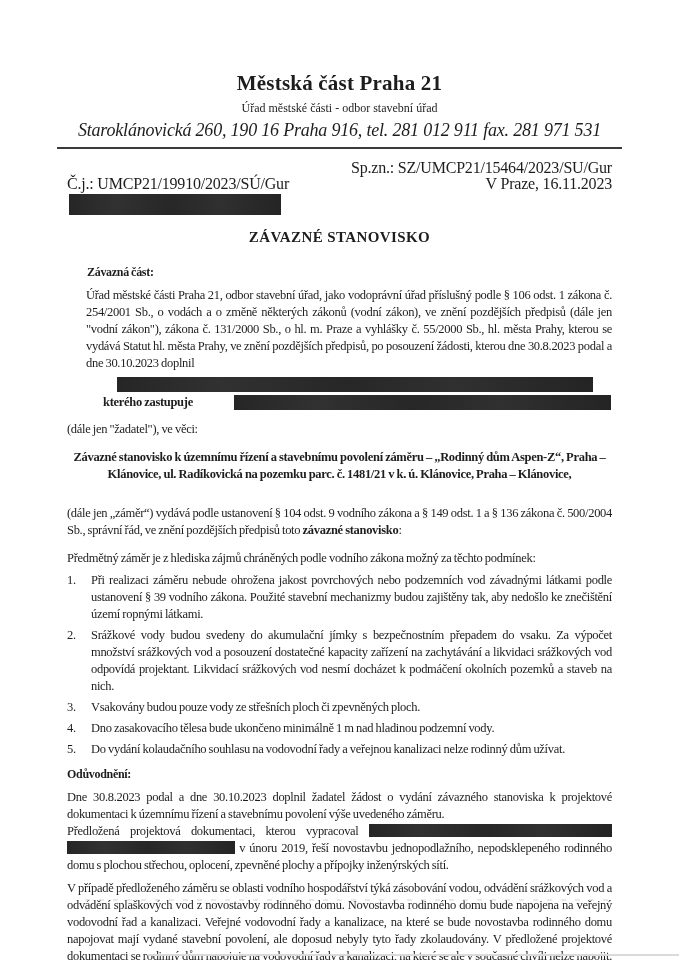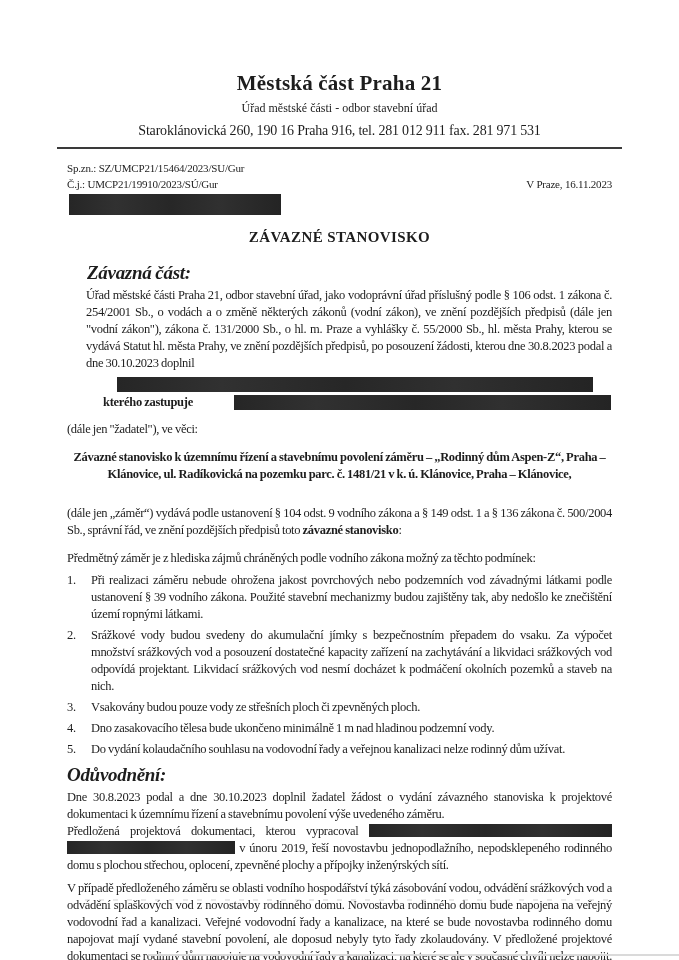--- a/index.html
+++ b/index.html
@@ -17,40 +17,40 @@
     background:var(--color-paper);
     color:var(--color-ink);
     font-family:"Liberation Serif","DejaVu Serif",serif;
     overflow:hidden;
     padding:70px 67px 0 67px;
   }
   
   .letterhead{text-align:center;}
   .org-name{font-size:21px;font-weight:bold;line-height:26px;letter-spacing:.2px;}
   .org-dept{font-size:12px;line-height:25px;}
-  .org-address{font-size:14px;line-height:19px;letter-spacing:-.2px;}
+  .org-address{font-size:18px;line-height:19px;letter-spacing:-.2px;font-style:italic;}
   .letterhead-rule{
     border:0;border-top:2px solid var(--color-rule);
     margin:7px -10px 0 -10px;
   }
   
-  .ref-block{margin-top:11px;font-size:11px;letter-spacing:-.2px;}
+  .ref-block{margin-top:11px;font-size:16px;letter-spacing:-.2px;text-align:right;}
   .ref-line{line-height:16px;}
   .ref-row{display:flex;justify-content:space-between;line-height:16px;}
   .redact{background:linear-gradient(90deg,#262626,#313131 22%,#272727 48%,#303030 71%,#242424);}
   .redact-ref{width:212px;height:21px;margin-top:2px;margin-left:2px;}
   
   .doc-title{
     text-align:center;font-size:15px;font-weight:bold;
     letter-spacing:.4px;margin-top:13px;line-height:18px;
   }
   
   .body-text{font-size:12.5px;line-height:17px;letter-spacing:-.3px;word-spacing:-.5px;}
   .just{text-align:justify;}
-  .sec-heading{font-size:19px;font-weight:bold;margin-top:18px;line-height:17px;font-style:italic;}
+  .sec-heading{font-size:12px;font-weight:bold;margin-top:18px;line-height:17px;}
   .indented{margin-left:20px;}
   .binding-intro{margin-top:6px;margin-left:19px;}
   .redact-a{width:476px;height:15px;margin-left:50px;margin-top:5px;}
   .rep-row{display:flex;align-items:center;margin-top:2px;gap:39px;}
   .rep-label{font-weight:bold;margin-left:36px;white-space:nowrap;}
   .redact-b{flex:1 1 auto;height:15px;margin-left:2px;margin-right:1px;}
   .applicant-clause{margin-top:10px;}
   .subject{
     font-weight:bold;text-align:center;
     margin:11px auto 0 auto;width:537px;line-height:16.5px;

